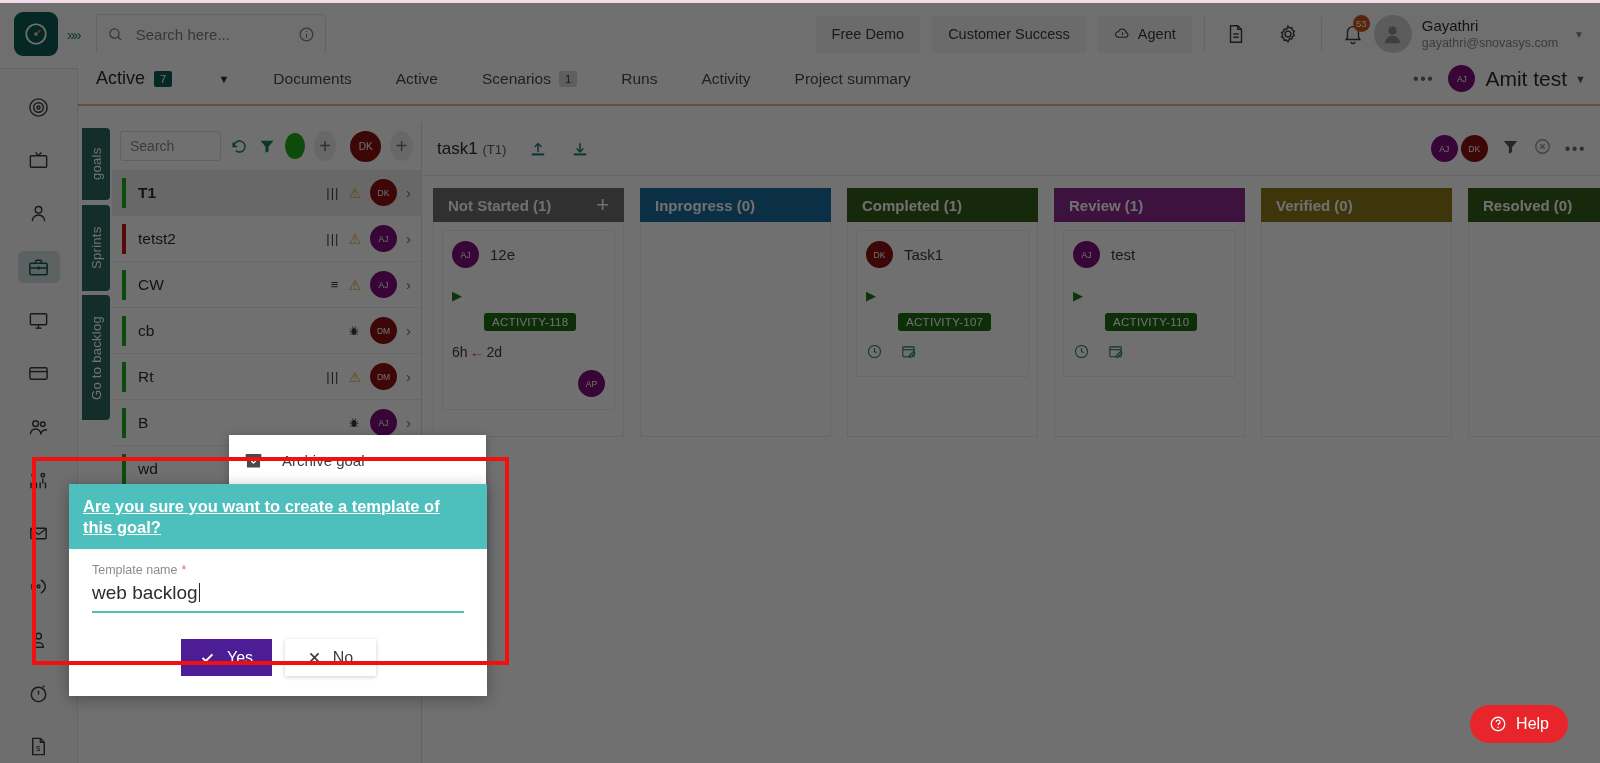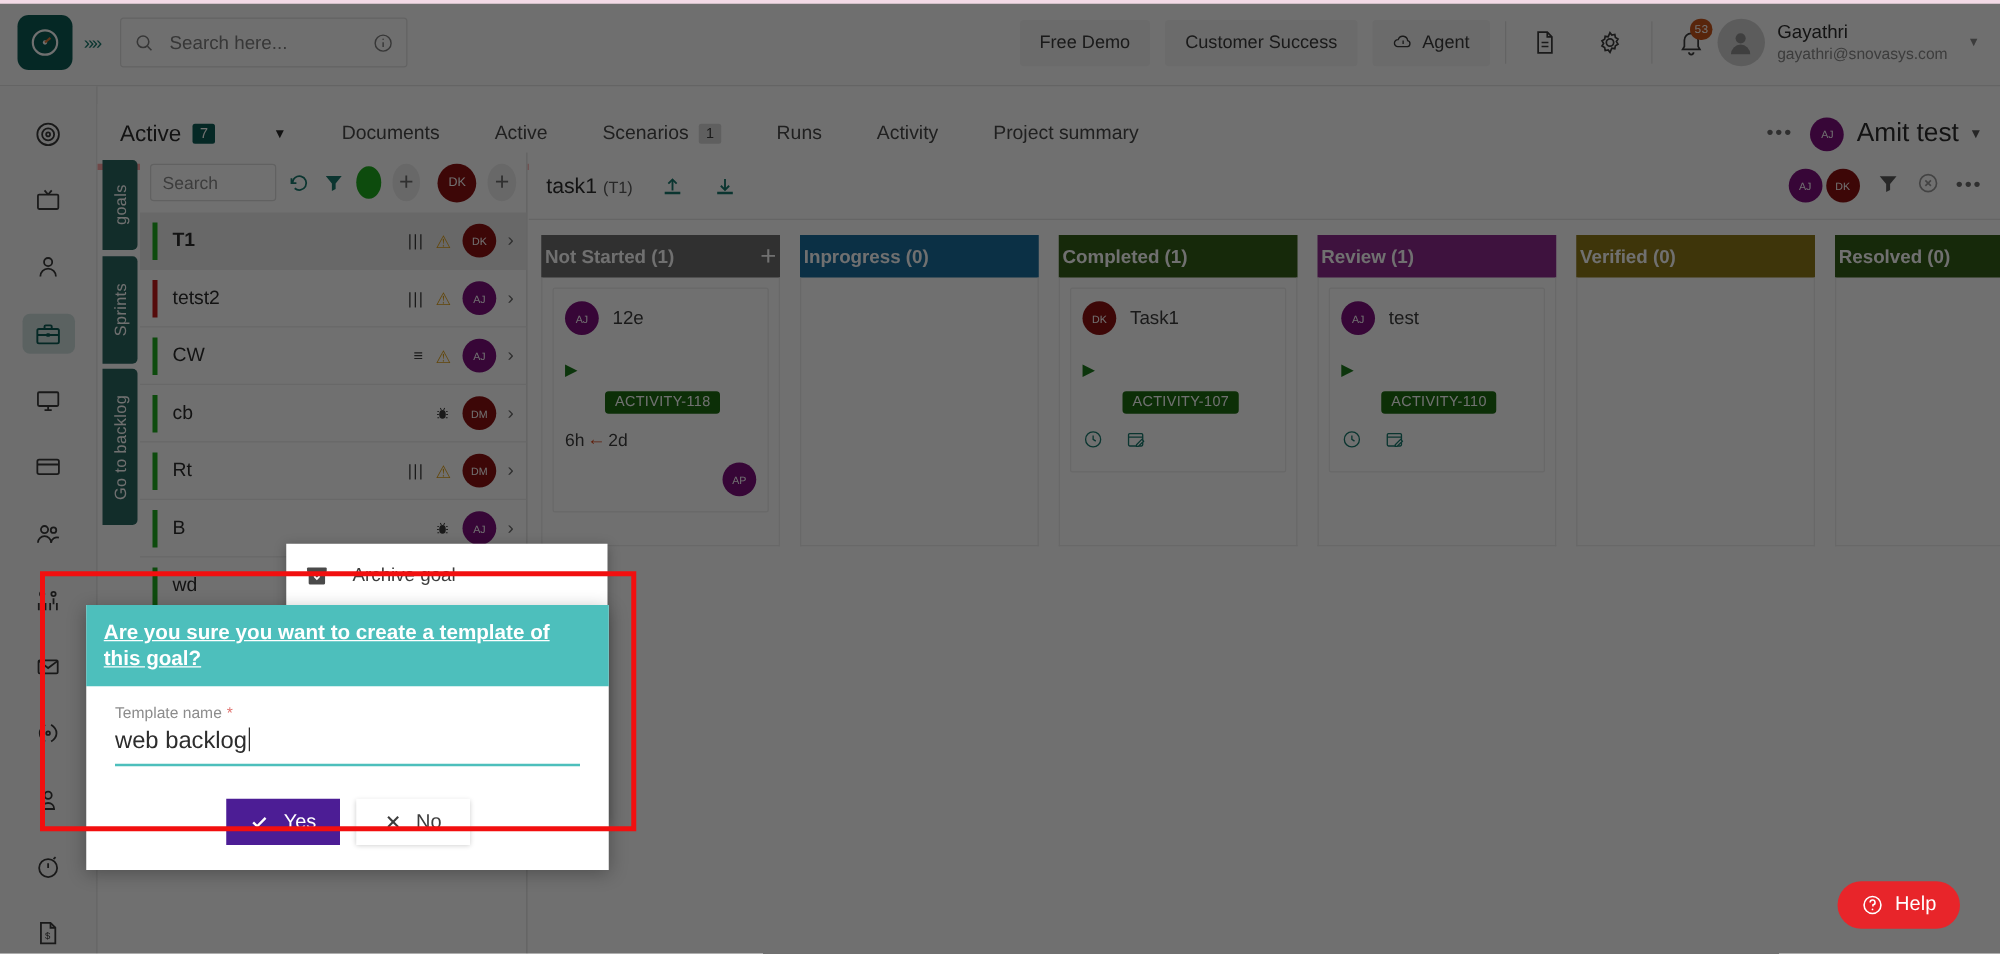--- a/index.html
+++ b/index.html
@@ -32,21 +32,21 @@
   #searchbox {
     margin-left:16px; width:230px; height:40px; border:1px solid #e0e0e0;
     border-radius:3px; display:flex; align-items:center; padding:0 10px; flex:none;
   }
   #searchbox .ph { font-size:15px; color:#7d7d7d; margin-left:12px; flex:1; }
   .hdr-btn {
     height:37px; padding:0 16px; border-radius:3px; background:#f3f3f3;
     display:flex; align-items:center; justify-content:center;
     font-size:14.5px; color:#3b3b3b; margin-left:12px; white-space:nowrap; flex:none;
   }
-  .hdr-icon-btn { width:42px; height:38px; display:flex; align-items:center; justify-content:center; margin-left:10px; flex:none; position:relative;font-family:Liberation Mono, monospace; }
+  .hdr-icon-btn { width:42px; height:38px; display:flex; align-items:center; justify-content:center; margin-left:10px; flex:none; position:relative; }
   .sep { width:1px; height:34px; background:#e2e2e2; margin-left:12px; flex:none; }
   #badge {
     position:absolute; top:0px; right:4px; min-width:17px; height:17px;
     border-radius:9px; background:#c9541a; color:#fff; font-size:9.5px;
     display:flex; align-items:center; justify-content:center; padding:0 3px;
   }
   #avatar-circ { width:38px; height:38px; border-radius:50%; background:#d2d2d2; display:flex; align-items:center; justify-content:center; flex:none; }
   #userblock { margin-left:10px; line-height:1.25; flex:none; }
   #userblock .nm { font-size:15px; color:#2e2e2e; }
   #userblock .em { font-size:12.5px; color:#8a8a8a; }
@@ -59,22 +59,22 @@
     display:flex; flex-direction:column; align-items:center; padding-top:22px; gap:21px;
   }
   .rail-ic {
     width:42px; height:40px; border-radius:6px;
     display:flex; align-items:center; justify-content:center; color:#3a3a3a;
   }
   .rail-ic.active { background:#cfe0de; color:#0d5c55; }
 
   
   #navrow {
-    position:absolute; left:78px; top:83px; width:1522px; height:53px;
-    background:#fff; border-bottom:5px solid #fca5a5;
+    position:absolute; left:78px; top:53px; width:1522px; height:53px;
+    background:#fff; border-bottom:2px solid #fca5a5;
     display:flex; align-items:center;
   }
   #activegrp { display:flex; align-items:center; margin-left:18px; flex:none; }
   #activegrp .lbl { font-size:18px; color:#2d2d2d; }
   #activegrp .cnt {
     margin-left:9px; background:#0d5c55; color:#fff; font-size:11.5px;
     padding:2px 6px; border-radius:2px;
   }
   #activegrp .dd { margin-left:46px; color:#2d2d2d; font-size:11px; }
   .navtab {
@@ -135,21 +135,21 @@
   #bh-title .sub { font-size:13px; color:#5a5a5a; }
   .bh-ic { margin-left:22px; color:#1a7a6e; display:flex; align-items:center; }
   #bh-right { margin-left:auto; display:flex; align-items:center; gap:13px; }
   #board {
     position:absolute; left:423px; top:176px; width:1177px; height:587px;
     display:flex; gap:16px; padding:12px 0 0 10px; background:#fff; overflow:hidden;
   }
   .col { width:191px; flex:none; }
   .colhdr {
     height:34px; display:flex; align-items:center; justify-content:space-between;
-    padding:0 3px; color:#fff; font-size:15px; font-weight:bold;
+    padding:0 15px; color:#fff; font-size:15px; font-weight:bold;
   }
   .colbody { border:1px solid #ececec; border-top:none; padding:8px; min-height:215px; }
   .card { border:1px solid #ececec; border-radius:2px; padding:10px 9px 12px; background:#fff; }
   .cardtop { display:flex; align-items:center; gap:11px; }
   .cardtop .tt { font-size:15px; color:#3d3d3d; }
   .playrow { margin-top:20px; color:#1c7a1c; font-size:13px; }
   .actvbadge {
     display:inline-block; margin-top:10px; margin-left:32px; background:#1c6b12; color:#fff;
     font-size:11.5px; padding:3px 8px; border-radius:3px; letter-spacing:.3px;
   }

